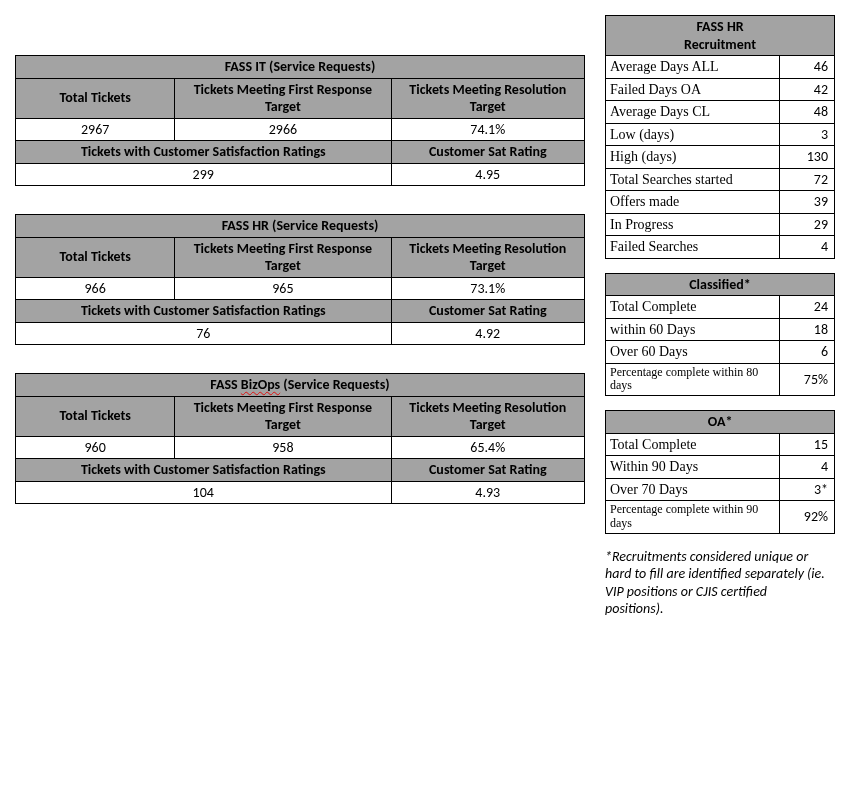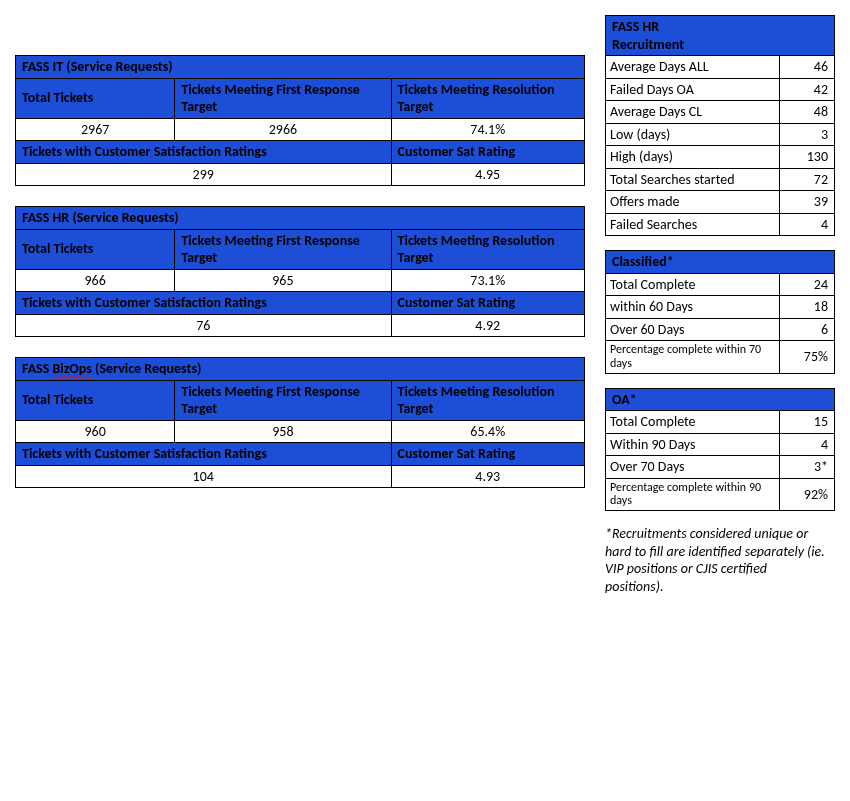--- a/index.html
+++ b/index.html
@@ -20,39 +20,41 @@
   .left-col {
     flex: 0 0 570px;
     padding-top: 40px;
   }
   .right-col {
     flex: 0 0 230px;
   }
   table {
     border-collapse: collapse;
     width: 100%;
-    margin-bottom: 20px;
+    margin-bottom: 28px;
   }
   .right-col table {
     margin-bottom: 14px;
   }
   td, th {
     border: 1px solid #000;
     padding: 2px 6px;
     vertical-align: middle;
     line-height: 1.25;
   }
   .hdr {
-    background: #1d4ed8;
+    background: #a3a3a3;
     font-weight: bold;
+    text-align: center;
   }
   .lbl {
     text-align: left;
     padding-left: 4px;
     white-space: nowrap;
+    font-family: Liberation Serif, serif;
   }
   .num {
     text-align: right;
     width: 42px;
   }
   .val-c {
     text-align: center;
   }
   .sm {
     font-size: 12px;
@@ -178,20 +180,24 @@
           </tr>
           <tr>
             <td class="lbl" style="white-space: normal;">Total Searches started</td>
             <td class="num">72</td>
           </tr>
           <tr>
             <td class="lbl">Offers made</td>
             <td class="num">39</td>
           </tr>
           <tr>
+            <td class="lbl">In Progress</td>
+            <td class="num">29</td>
+          </tr>
+          <tr>
             <td class="lbl">Failed Searches</td>
             <td class="num">4</td>
           </tr>
         </tbody>
       </table>
     <table id="classified">
         <tbody>
           <tr>
             <td colspan="2" class="hdr">Classified*</td>
           </tr>
@@ -201,21 +207,21 @@
           </tr>
           <tr>
             <td class="lbl" style="white-space:nowrap">within 60 Days</td>
             <td class="num">18</td>
           </tr>
           <tr>
             <td class="lbl" style="white-space:nowrap">Over 60 Days</td>
             <td class="num">6</td>
           </tr>
           <tr>
-            <td class="lbl sm" style="white-space:normal">Percentage complete within 70 days</td>
+            <td class="lbl sm" style="white-space:normal">Percentage complete within 80 days</td>
             <td class="num">75%</td>
           </tr>
         </tbody>
       </table>
     <table id="oa">
         <tbody>
           <tr>
             <td colspan="2" class="hdr">OA*</td>
           </tr>
           <tr>

